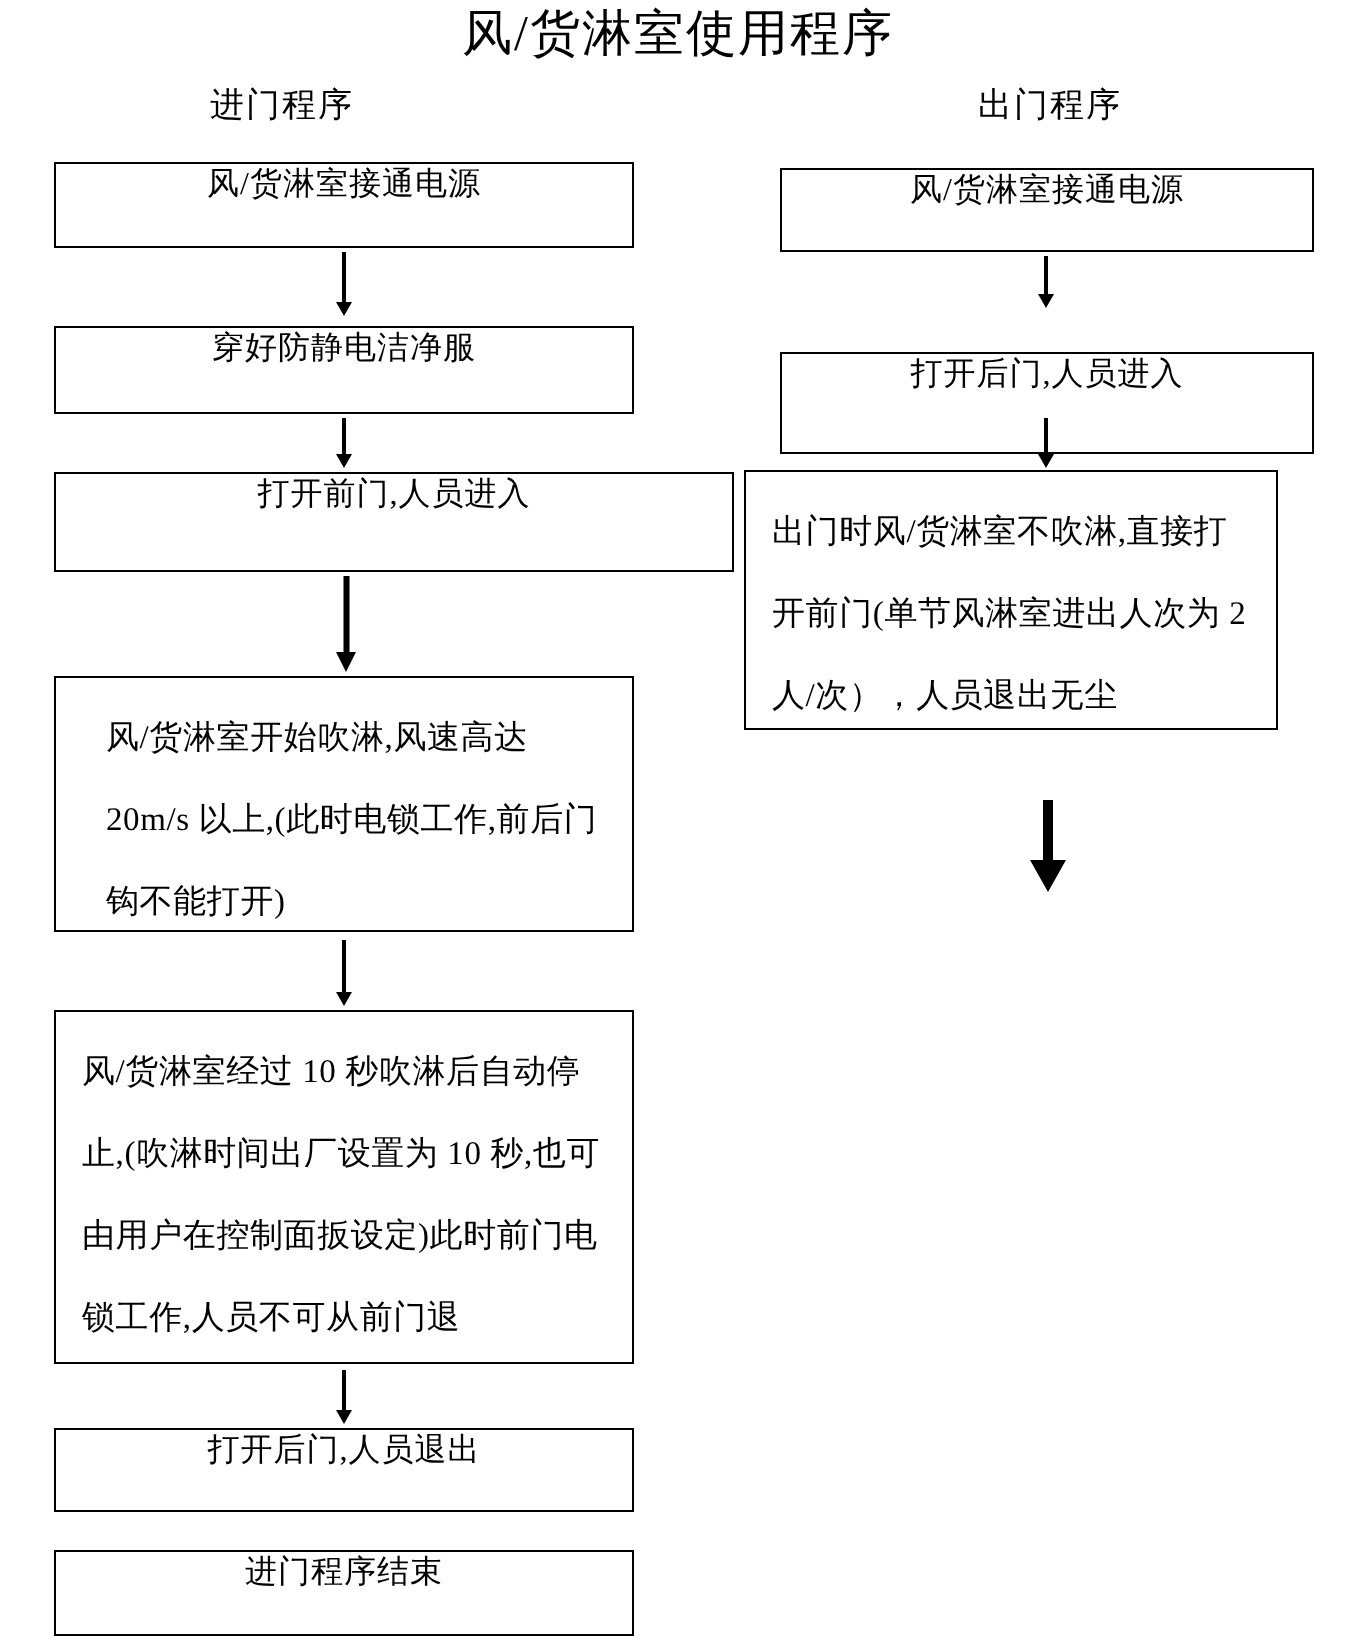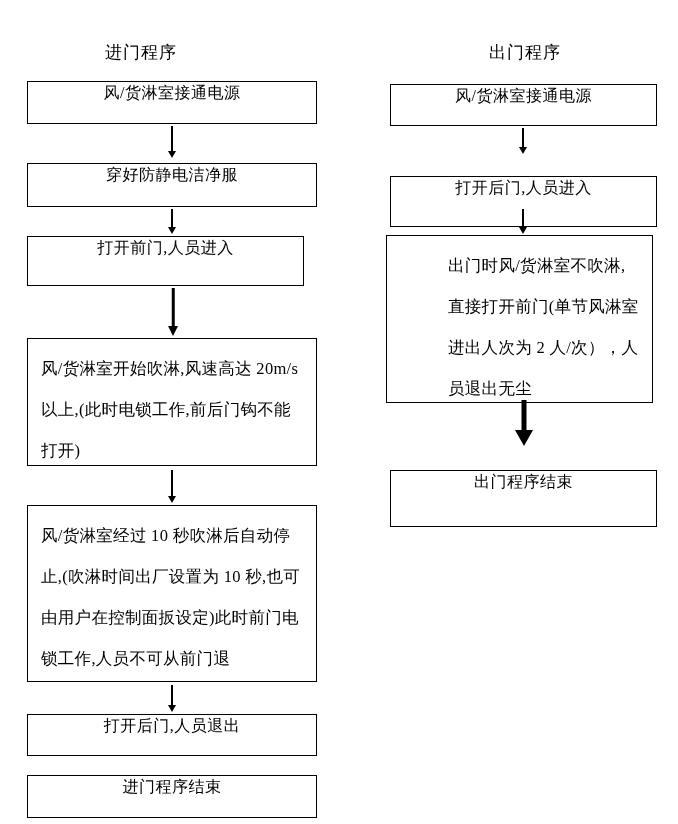--- a/index.html
+++ b/index.html
@@ -118,20 +118,21 @@
     border-left-width: 9px;
     border-right-width: 9px;
     border-top-width: 16px;
   }
 </style>
 </head>
 <body>
 
 <div id="page">
 
+  <div class="doc-title">风/货淋室使用程序</div>
 
   <div class="col-header left">进门程序</div>
   <div class="col-header right">出门程序</div>
 
   <div class="node" style="left:27px; top:81px; width:290px; height:43px;">
     <span class="node-text">风/货淋室接通电源</span>
   </div>
 
   <div class="arrow thin" style="left:163px; top:126px; width:18px; height:32px;">
     <span class="shaft" style="height:26px;"></span>
@@ -140,30 +141,30 @@
 
   <div class="node" style="left:27px; top:163px; width:290px; height:44px;">
     <span class="node-text">穿好防静电洁净服</span>
   </div>
 
   <div class="arrow thin" style="left:163px; top:209px; width:18px; height:25px;">
     <span class="shaft" style="height:19px;"></span>
       <span class="head"></span>
   </div>
 
-  <div class="node" style="left:27px; top:236px; width:277px; height:50px;">
+  <div class="node" style="left:27px; top:236px; width:340px; height:50px;">
     <span class="node-text">打开前门,人员进入</span>
   </div>
 
   <div class="arrow med" style="left:163px; top:288px; width:20px; height:48px;">
     <span class="shaft" style="height:40px;"></span>
       <span class="head"></span>
   </div>
 
-  <div class="node para" style="left:27px; top:338px; width:290px; height:128px;">
+  <div class="node para" style="left:27px; top:338px; width:290px; height:128px;padding-left:12px;">
     <span class="node-text">风/货淋室开始吹淋,风速高达 20m/s 以上,(此时电锁工作,前后门钩不能打开)</span>
   </div>
 
   <div class="arrow thin" style="left:163px; top:470px; width:18px; height:33px;">
     <span class="shaft" style="height:27px;"></span>
       <span class="head"></span>
   </div>
 
   <div class="node para" style="left:27px; top:505px; width:290px; height:177px;">
     <span class="node-text">风/货淋室经过 10 秒吹淋后自动停止,(吹淋时间出厂设置为 10 秒,也可由用户在控制面扳设定)此时前门电锁工作,人员不可从前门退</span>
@@ -193,26 +194,23 @@
 
   <div class="node" style="left:390px; top:156px; width:267px; height:51px;margin-top:20px;">
     <span class="node-text">打开后门,人员进入</span>
   </div>
 
   <div class="arrow thin" style="left:514px; top:209px; width:18px; height:25px;">
     <span class="shaft" style="height:19px;"></span>
       <span class="head"></span>
   </div>
 
-  <div class="node para" style="left:386px; top:235px; width:267px; height:168px;padding-left:48px;">
+  <div class="node para" style="left:372px; top:235px; width:267px; height:130px;">
     <span class="node-text">出门时风/货淋室不吹淋,直接打开前门(单节风淋室进出人次为 2 人/次），人员退出无尘</span>
   </div>
 
   <div class="arrow bold" style="left:512px; top:400px; width:24px; height:46px;">
     <span class="shaft" style="height:32px;"></span>
       <span class="head"></span>
   </div>
 
-  <div class="node" style="left:390px; top:470px; width:267px; height:57px;">
-    <span class="node-text">出门程序结束</span>
-  </div>
 
 </div>
 
 </body></html>

